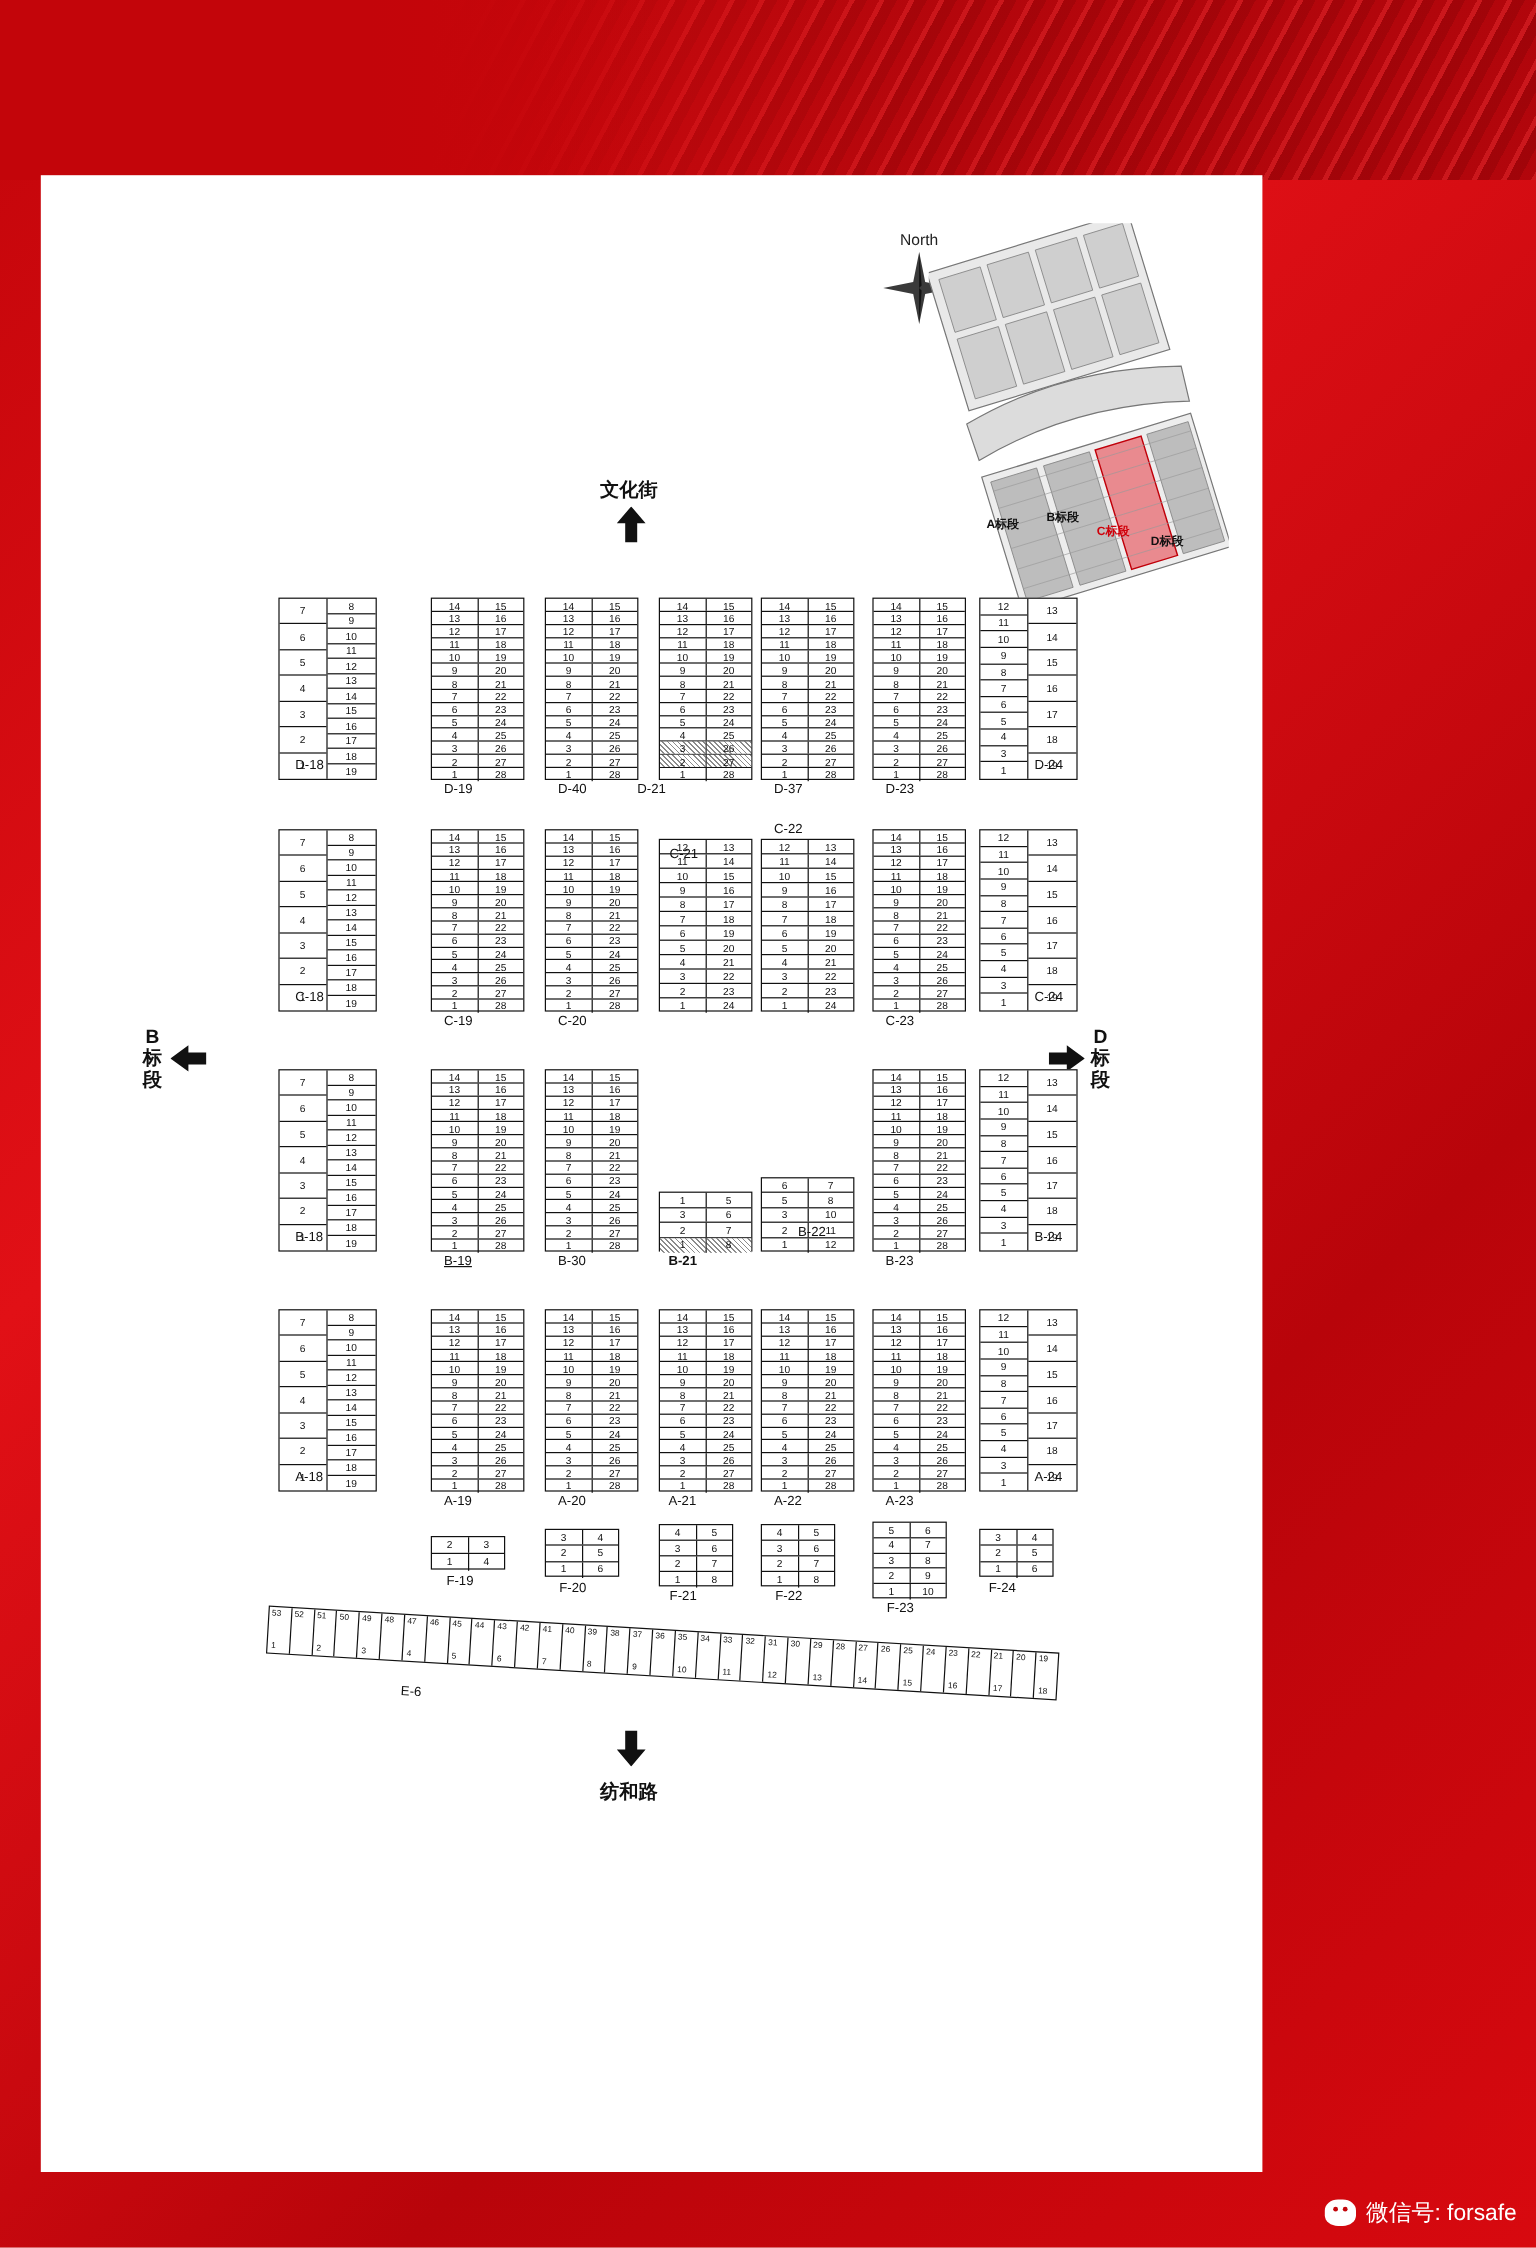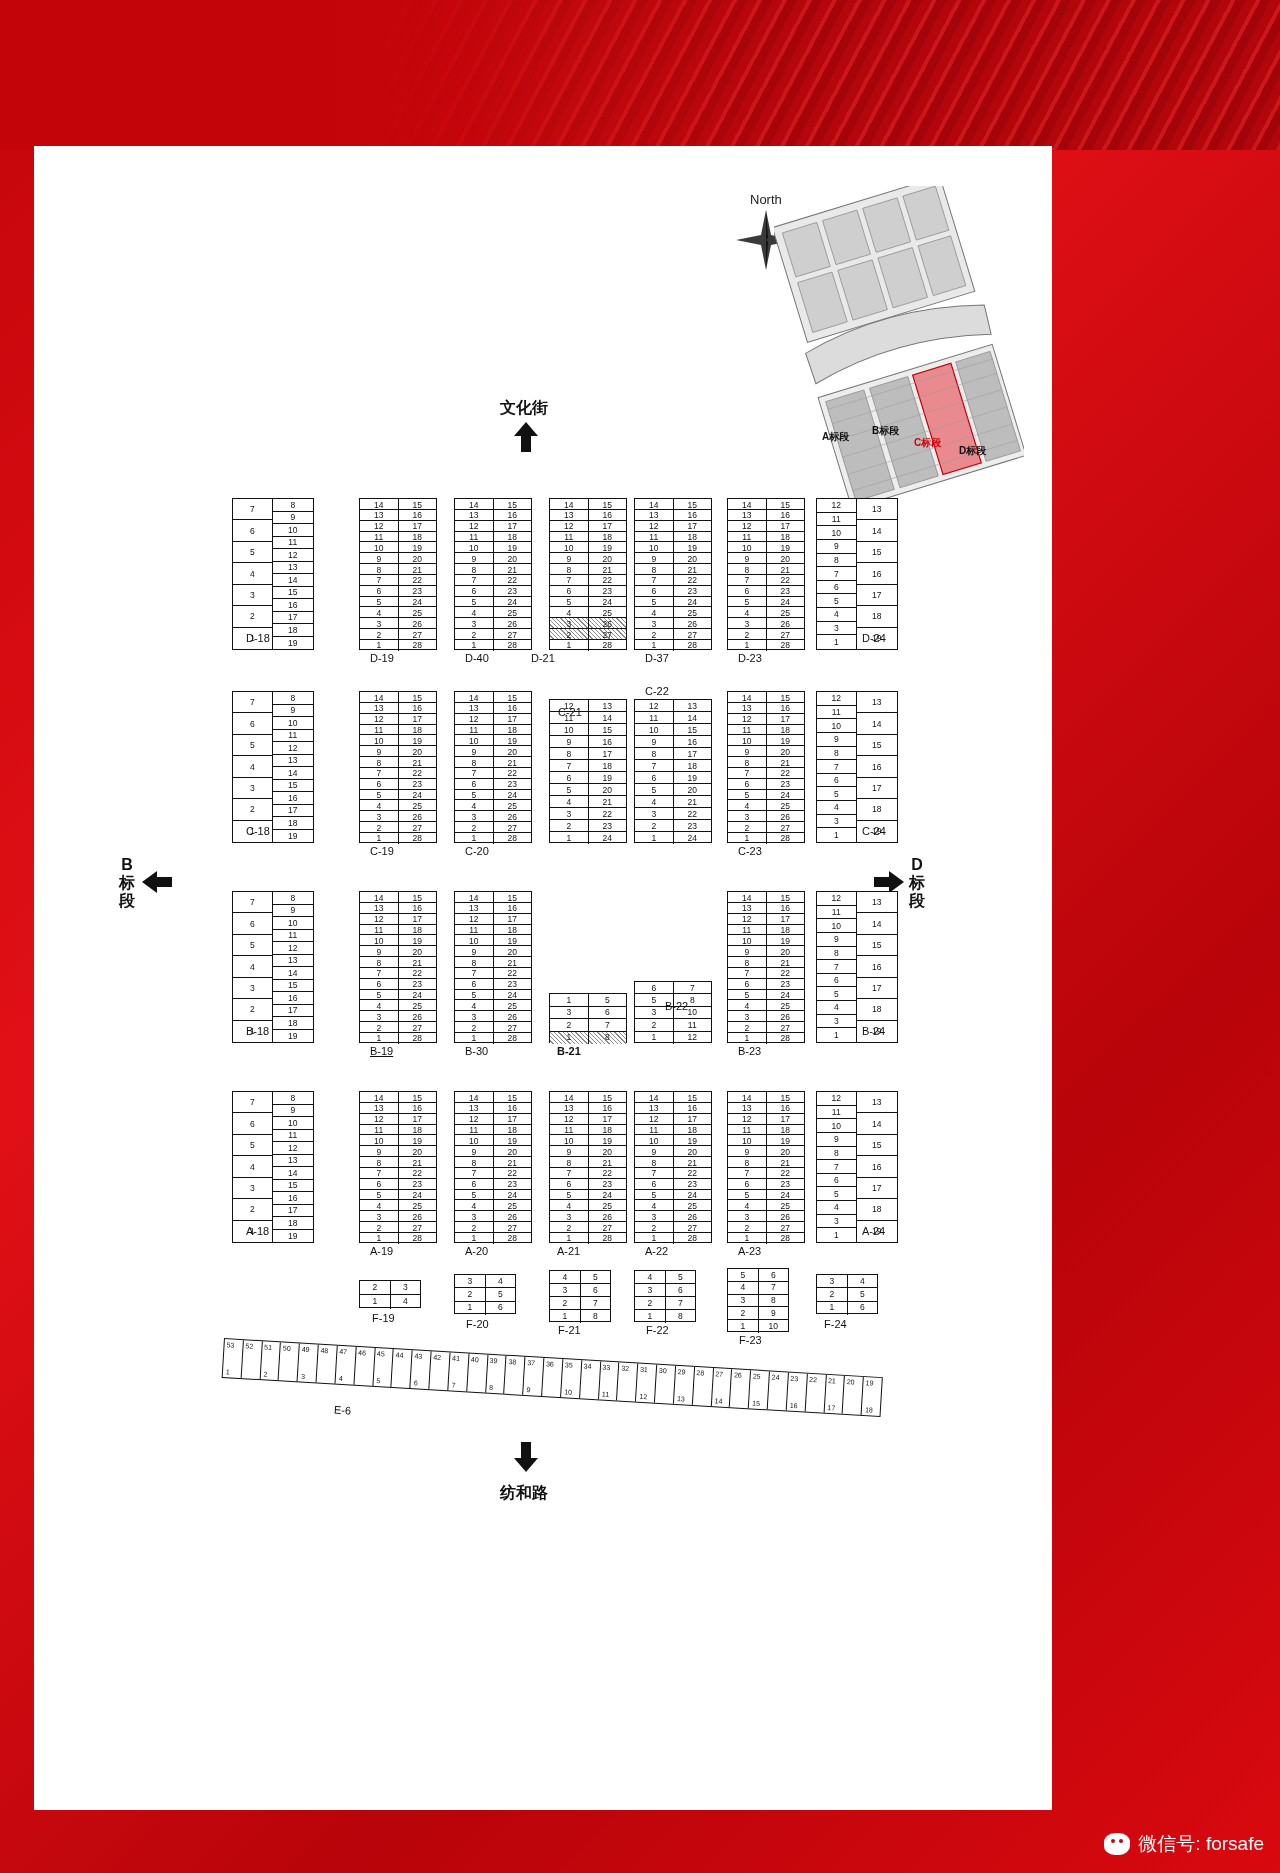--- a/index.html
+++ b/index.html
@@ -1534,21 +1534,21 @@
         <div class="blk-name" style="left: 336px; top: 699px;">C-19</div>
         <div class="blk-name" style="left: 431px; top: 699px;">C-20</div>
         <div class="blk-name" style="left: 524px; top: 560px;">C-21</div>
         <div class="blk-name" style="left: 611px; top: 539px;">C-22</div>
         <div class="blk-name" style="left: 704px; top: 699px;">C-23</div>
         <div class="blk-name" style="left: 828px; top: 679px;">C-24</div>
         <div class="blk-name" style="left: 212px; top: 879px;">B-18</div>
         <div class="blk-name" style="left: 336px; top: 899px; text-decoration: underline;">B-19</div>
         <div class="blk-name" style="left: 431px; top: 899px;">B-30</div>
         <div class="blk-name" style="left: 523px; top: 899px; font-weight: bold;">B-21</div>
-        <div class="blk-name" style="left: 611px; top: 854px; padding-left: 20px;">B-22</div>
+        <div class="blk-name" style="left: 611px; top: 875px; padding-left: 20px;">B-22</div>
         <div class="blk-name" style="left: 704px; top: 899px;">B-23</div>
         <div class="blk-name" style="left: 828px; top: 879px;">B-24</div>
         <div class="blk-name" style="left: 212px; top: 1079px;">A-18</div>
         <div class="blk-name" style="left: 336px; top: 1099px;">A-19</div>
         <div class="blk-name" style="left: 431px; top: 1099px;">A-20</div>
         <div class="blk-name" style="left: 523px; top: 1099px;">A-21</div>
         <div class="blk-name" style="left: 611px; top: 1099px;">A-22</div>
         <div class="blk-name" style="left: 704px; top: 1099px;">A-23</div>
         <div class="blk-name" style="left: 828px; top: 1079px;">A-24</div>
         <div class="blk-name" style="left: 338px; top: 1166px;">F-19</div>

